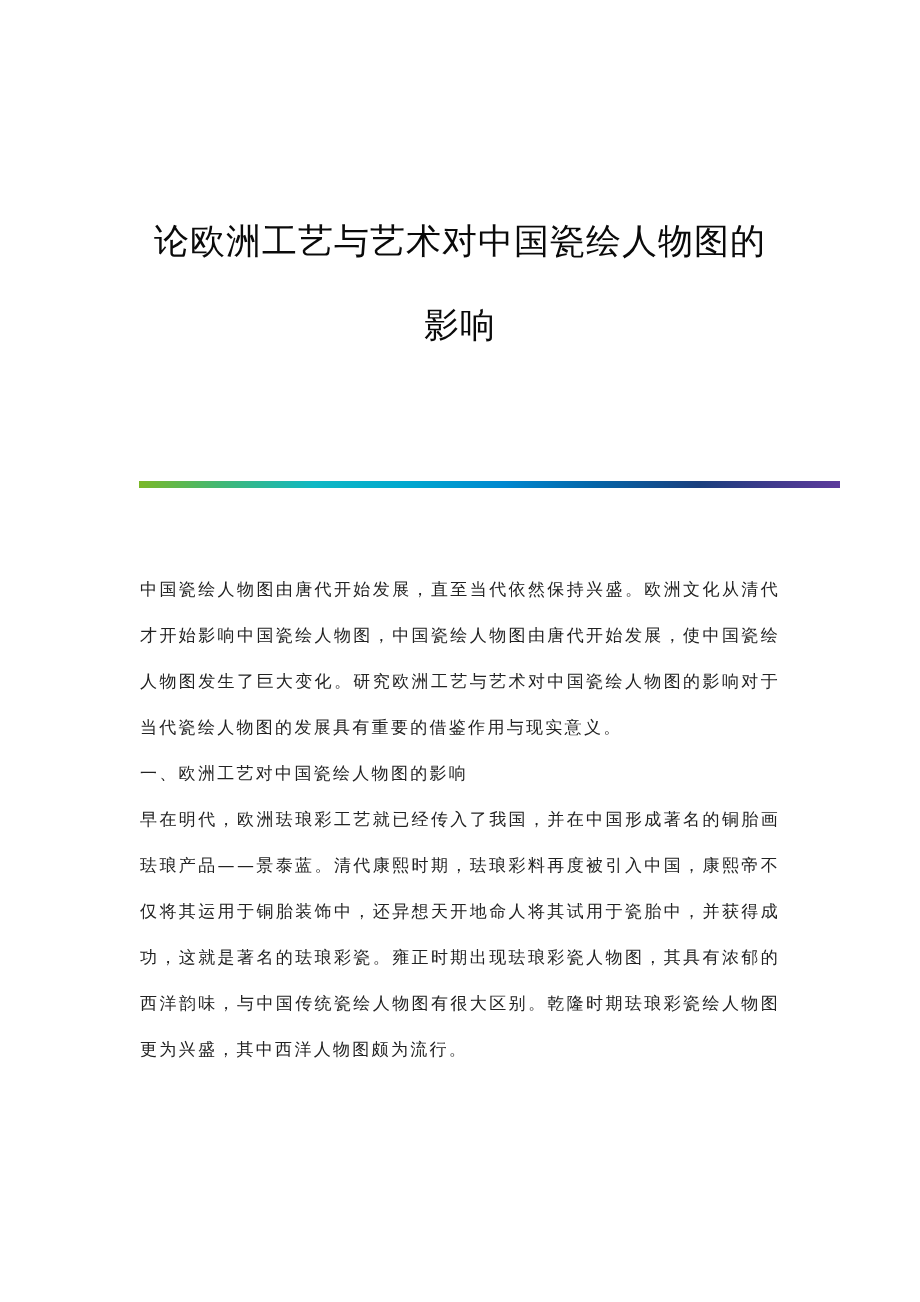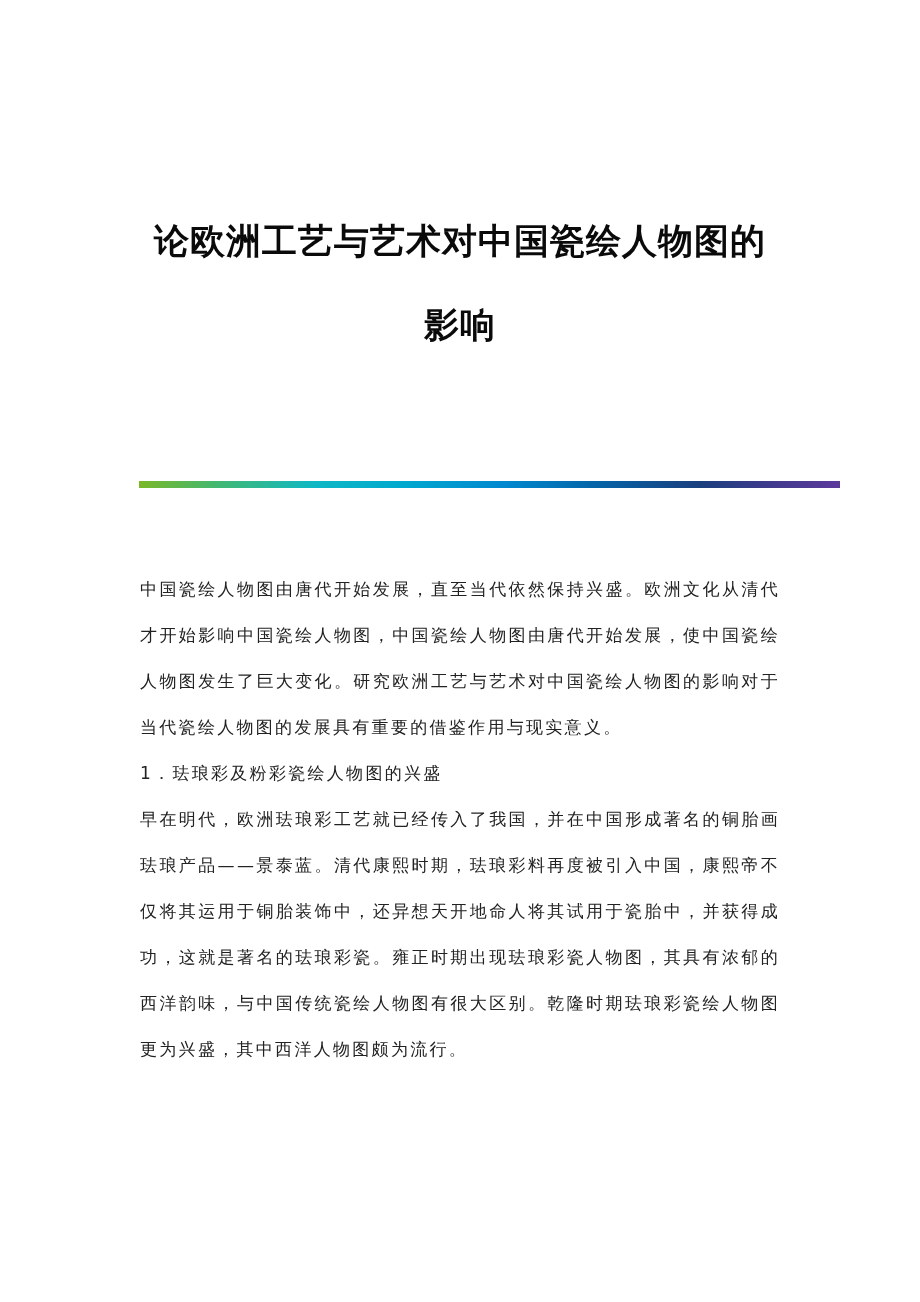--- a/index.html
+++ b/index.html
@@ -1,21 +1,21 @@
 <!DOCTYPE html>
 <html><head>
 <meta charset="utf-8">
 <style>
   html, body { margin: 0; padding: 0; background: #ffffff; }
   body { width: 920px; height: 1302px; position: relative; overflow: hidden;
          font-family: "DejaVu Serif", "Liberation Serif", serif; color: #111; }
   .title {
     position: absolute; left: 0; width: 920px; text-align: center;
     font-family: "DejaVu Sans", "Liberation Sans", sans-serif;
-    font-size: 35px; letter-spacing: 1px; color: #0a0a0a; margin: 0; font-weight: bold;
+    font-size: 35px; letter-spacing: 1px; color: #0a0a0a; margin: 0; font-weight: normal;
   }
   .title.l1 { top: 218px; }
   .title.l2 { top: 302px; }
   .rule {
     position: absolute; left: 139px; top: 481px; width: 701px; height: 7px;
     background: linear-gradient(90deg, #7ab828 0%, #3fb877 12%, #0fb8c4 25%, #00a8cf 38%, #0088d0 52%, #0565a8 65%, #1a3f7e 80%, #3f3a8c 90%, #5c3a9c 100%);
   }
   .body { position: absolute; left: 140px; top: 566px; width: 640px; }
   .para {
     font-family: "DejaVu Sans", "Liberation Sans", sans-serif;
@@ -27,15 +27,15 @@
 </head>
 <body>
 
 <h1 class="title l1">论欧洲工艺与艺术对中国瓷绘人物图的</h1>
 <h1 class="title l2">影响</h1>
 
 <div class="rule"></div>
 
 <div class="body">
   <p class="para">中国瓷绘人物图由唐代开始发展，直至当代依然保持兴盛。欧洲文化从清代才开始影响中国瓷绘人物图，中国瓷绘人物图由唐代开始发展，使中国瓷绘人物图发生了巨大变化。研究欧洲工艺与艺术对中国瓷绘人物图的影响对于当代瓷绘人物图的发展具有重要的借鉴作用与现实意义。</p>
-  <p class="para">1．珐琅彩及粉彩瓷绘人物图的兴盛</p>
+  <p class="para">一、欧洲工艺对中国瓷绘人物图的影响</p>
   <p class="para">早在明代，欧洲珐琅彩工艺就已经传入了我国，并在中国形成著名的铜胎画珐琅产品——景泰蓝。清代康熙时期，珐琅彩料再度被引入中国，康熙帝不仅将其运用于铜胎装饰中，还异想天开地命人将其试用于瓷胎中，并获得成功，这就是著名的珐琅彩瓷。雍正时期出现珐琅彩瓷人物图，其具有浓郁的西洋韵味，与中国传统瓷绘人物图有很大区别。乾隆时期珐琅彩瓷绘人物图更为兴盛，其中西洋人物图颇为流行。</p>
 </div>
 
 </body></html>

